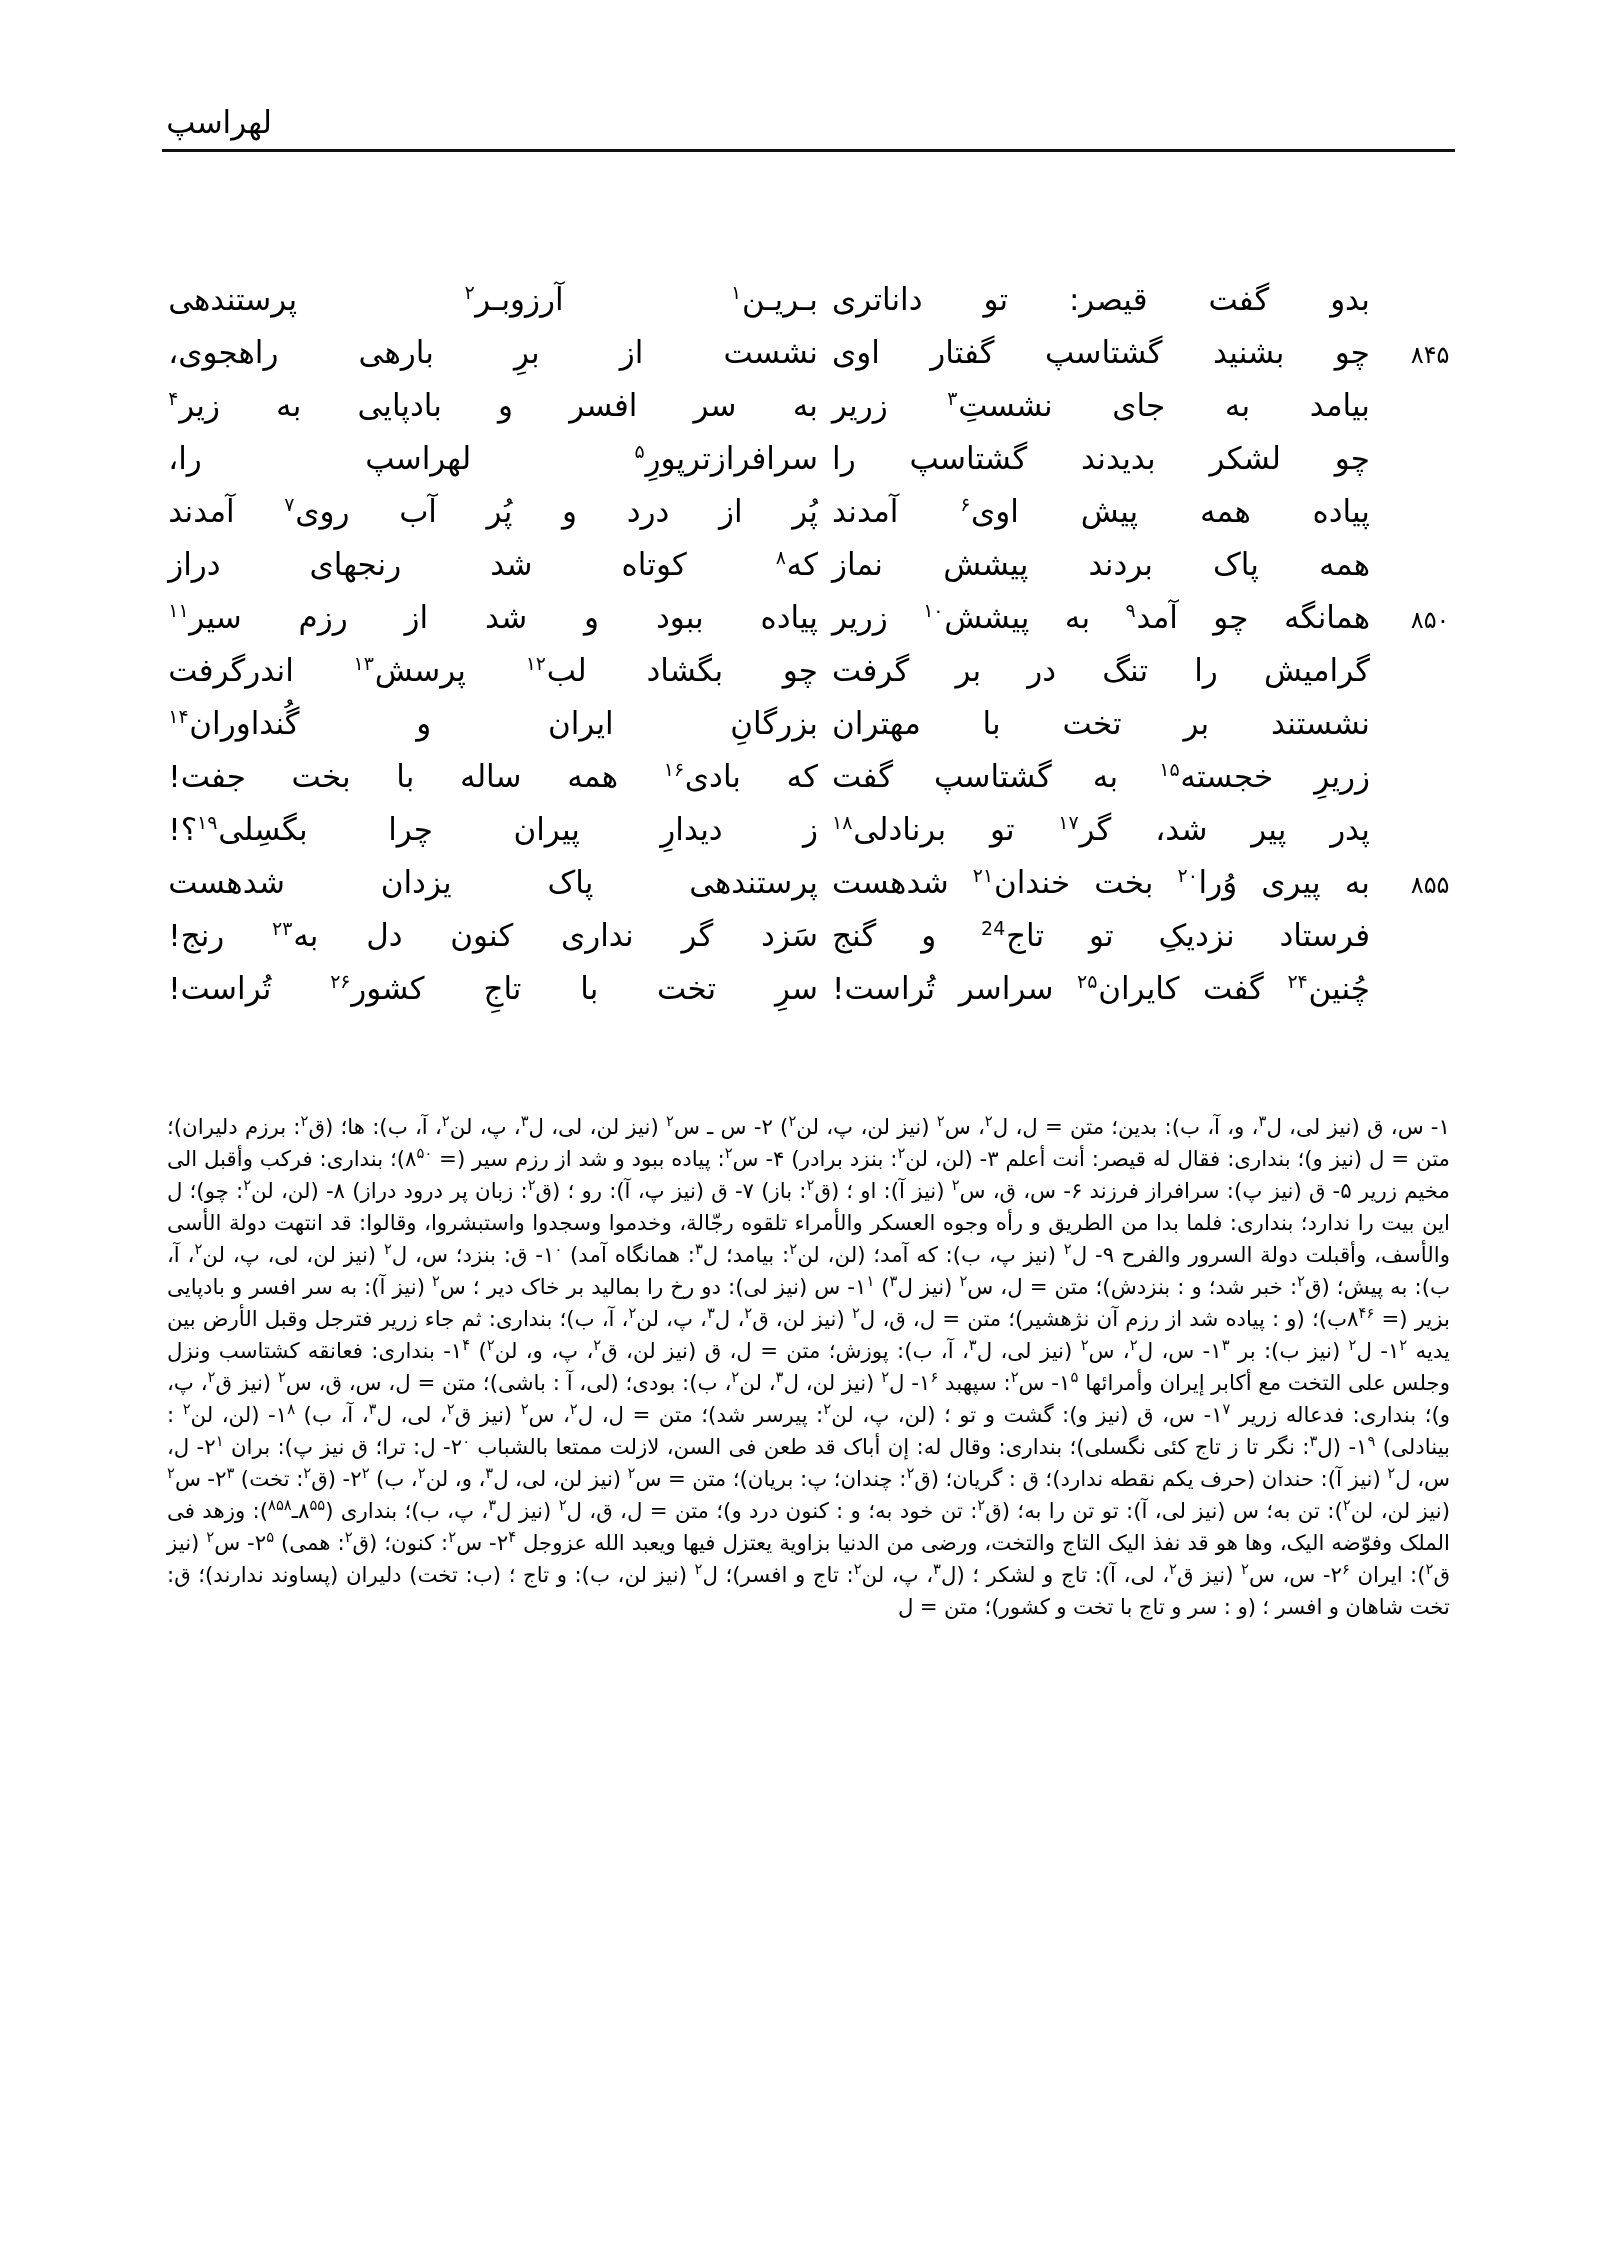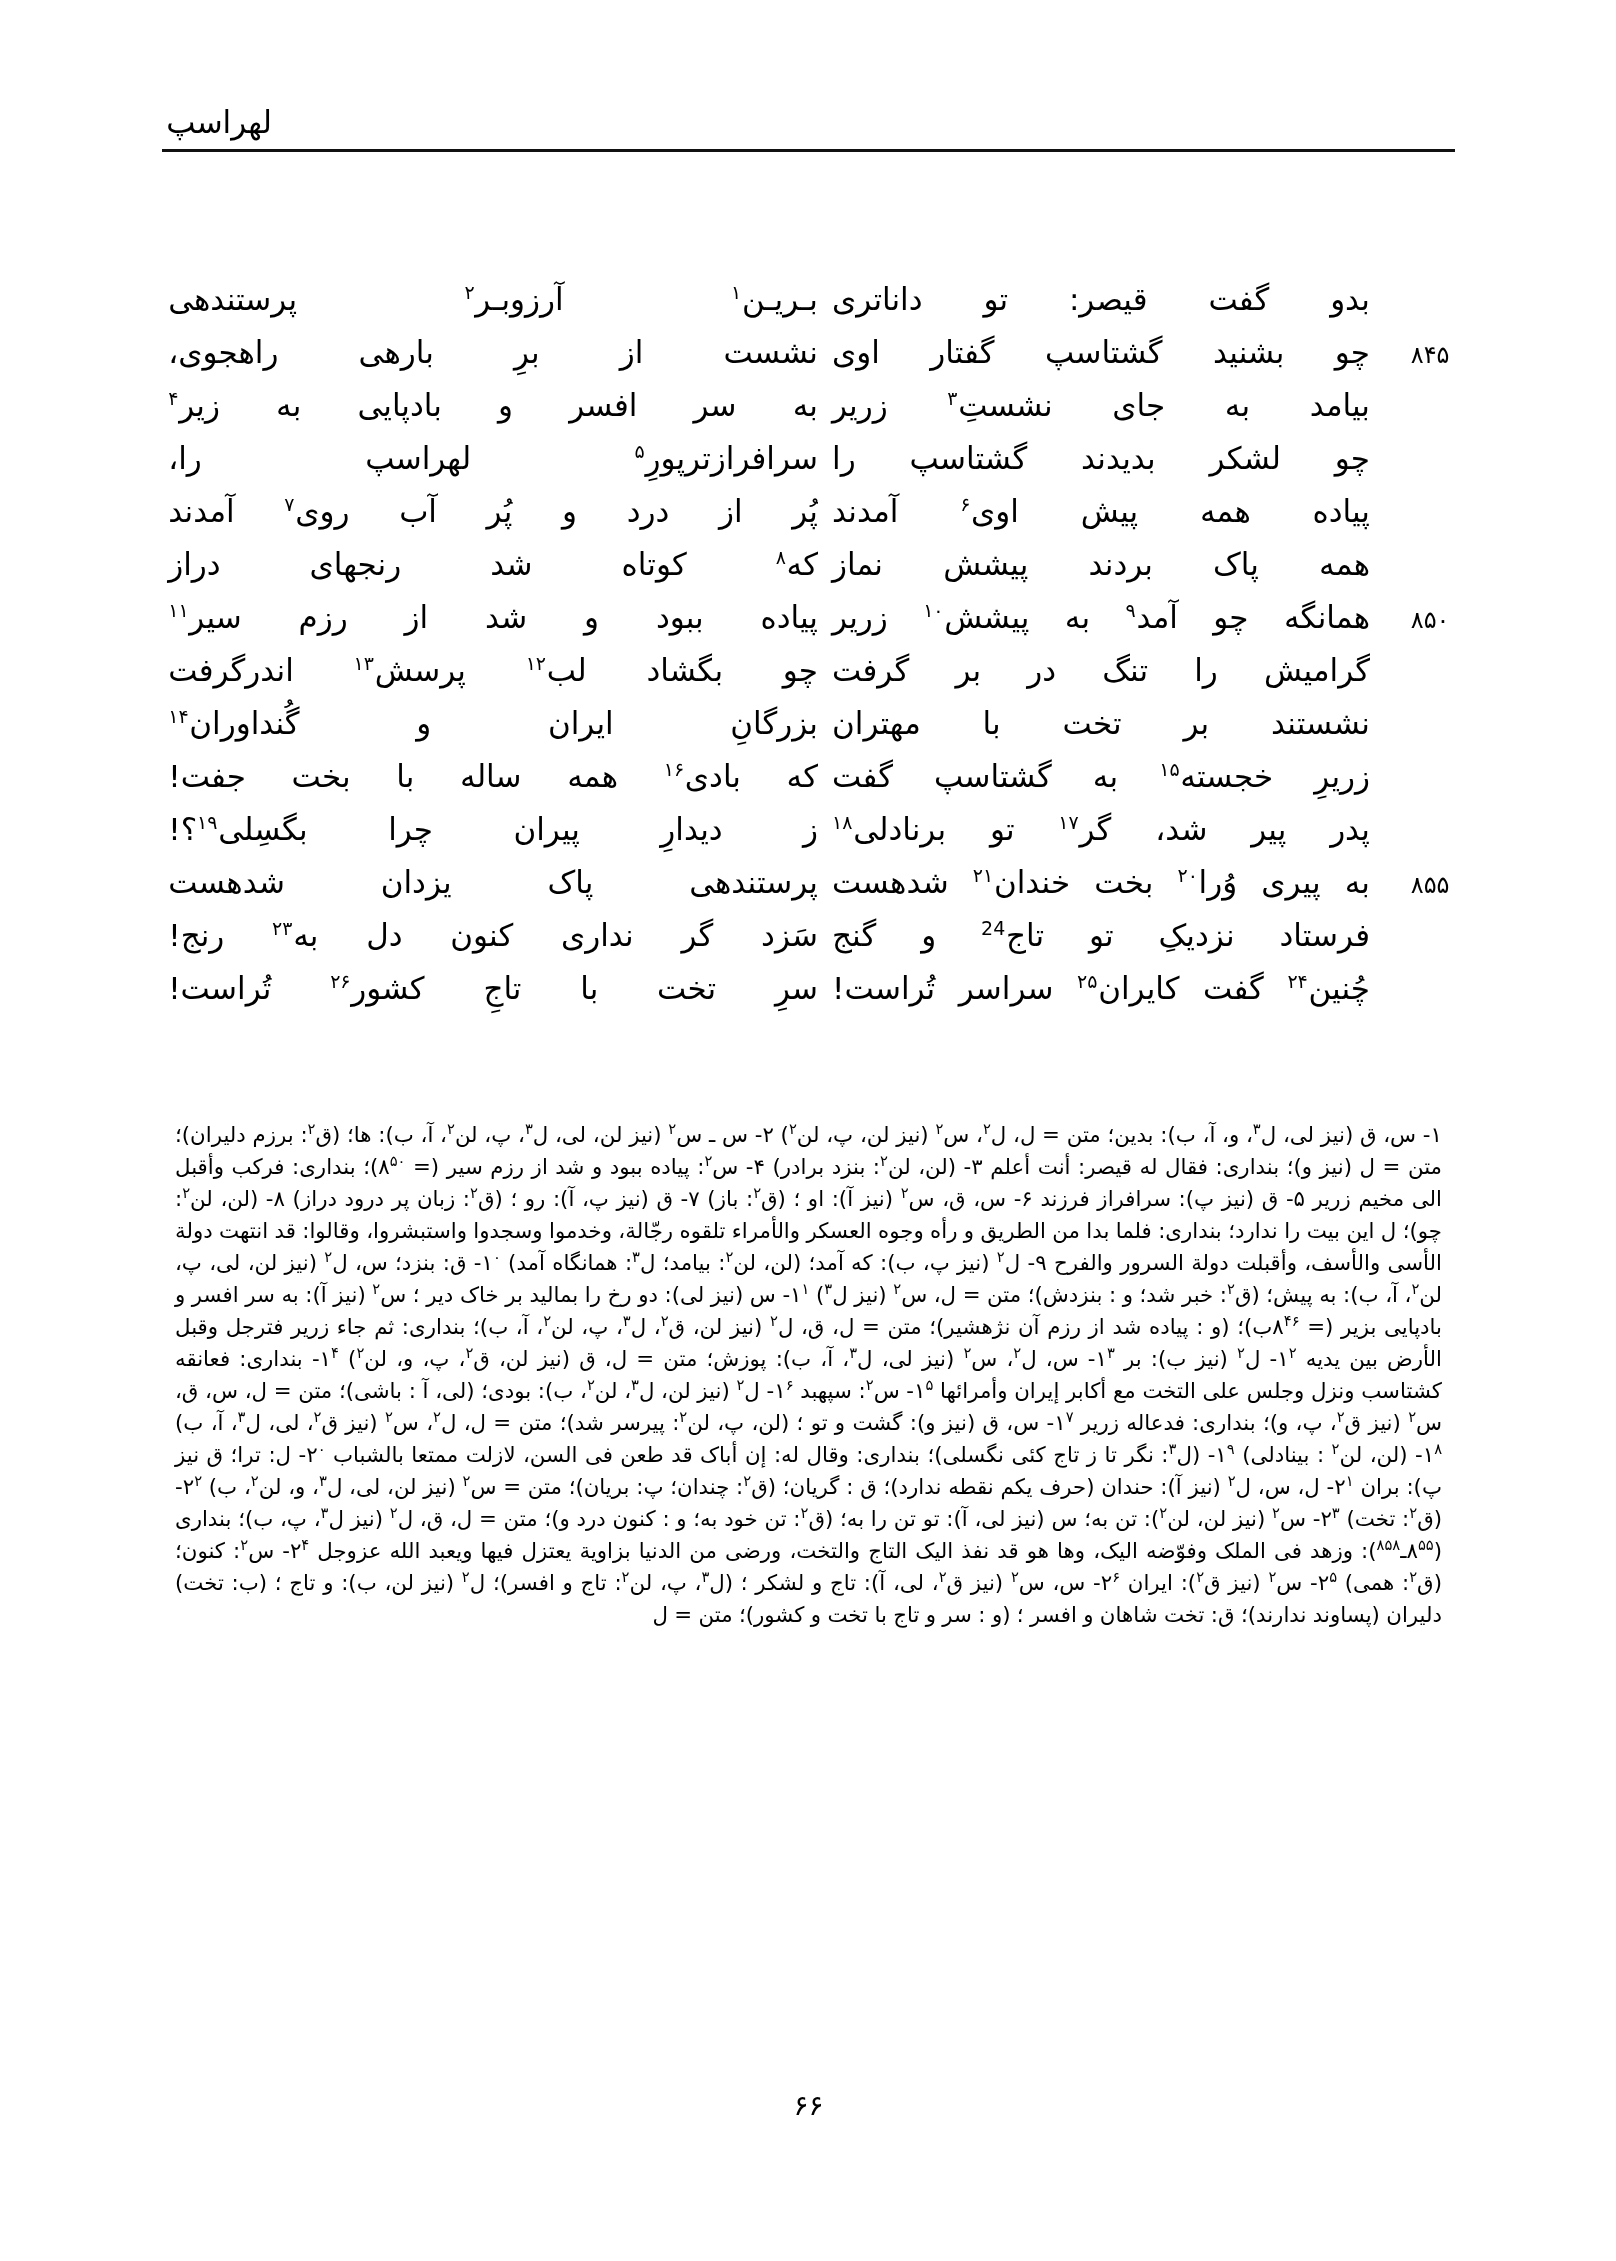--- a/index.html
+++ b/index.html
@@ -108,21 +108,21 @@
     left: 159px;
     direction: rtl;
     text-align: justify;
     text-align-last: right;
     font-size: 21.3px;
     line-height: 32px;
     letter-spacing: -0.1px;
     word-spacing: -0.4px;
   }
   .apparatus p {
-    margin: 16px;
+    margin: 8px;
     padding: 0;
     text-align: justify;
     text-align-last: right;
   }
   .apparatus sup {
     font-size: 14.7px;
     vertical-align: super;
     line-height: 0;
   }
 
@@ -451,16 +451,15 @@
             <span>تُراست!</span>
           </span>
         </div>
       </div>
     </div>
 
   <div class="apparatus">
     <p>۱- س، ق (نیز لی، ل<sup>۳</sup>، و، آ، ب): بدین؛ متن = ل، ل<sup>۲</sup>، س<sup>۲</sup> (نیز لن، پ، لن<sup>۲</sup>) ۲- س ـ س<sup>۲</sup> (نیز لن، لی، ل<sup>۳</sup>، پ، لن<sup>۲</sup>، آ، ب): ها؛ (ق<sup>۲</sup>: برزم دلیران)؛ متن = ل (نیز و)؛ بنداری: فقال له قیصر: أنت أعلم  ۳- (لن، لن<sup>۲</sup>: بنزد برادر)  ۴- س<sup>۲</sup>: پیاده ببود و شد از رزم سیر (= ۸<sup>۵۰</sup>)؛ بنداری: فرکب وأقبل الی مخیم زریر  ۵- ق (نیز پ): سرافراز فرزند  ۶- س، ق، س<sup>۲</sup> (نیز آ): او ؛ (ق<sup>۲</sup>: باز)  ۷- ق (نیز پ، آ): رو ؛ (ق<sup>۲</sup>: زبان پر درود دراز)  ۸- (لن، لن<sup>۲</sup>: چو)؛ ل این بیت را ندارد؛ بنداری: فلما بدا من الطریق و رأه وجوه العسکر والأمراء تلقوه رجّالة، وخدموا وسجدوا واستبشروا، وقالوا: قد انتهت دولة الأسی والأسف، وأقبلت دولة السرور والفرح  ۹- ل<sup>۲</sup> (نیز پ، ب): که آمد؛ (لن، لن<sup>۲</sup>: بیامد؛ ل<sup>۳</sup>: همانگاه آمد)  ۱<sup>۰</sup>- ق: بنزد؛ س، ل<sup>۲</sup> (نیز لن، لی، پ، لن<sup>۲</sup>، آ، ب): به پیش؛ (ق<sup>۲</sup>: خبر شد؛ و : بنزدش)؛ متن = ل، س<sup>۲</sup> (نیز ل<sup>۳</sup>)  ۱<sup>۱</sup>- س (نیز لی): دو رخ را بمالید بر خاک دیر ؛ س<sup>۲</sup> (نیز آ): به سر افسر و بادپایی بزیر (= ۸<sup>۴۶</sup>ب)؛ (و : پیاده شد از رزم آن نژهشیر)؛ متن = ل، ق، ل<sup>۲</sup> (نیز لن، ق<sup>۲</sup>، ل<sup>۳</sup>، پ، لن<sup>۲</sup>، آ، ب)؛ بنداری: ثم جاء زریر فترجل وقبل الأرض بین یدیه  ۱<sup>۲</sup>- ل<sup>۲</sup> (نیز ب): بر  ۱<sup>۳</sup>- س، ل<sup>۲</sup>، س<sup>۲</sup> (نیز لی، ل<sup>۳</sup>، آ، ب): پوزش؛ متن = ل، ق (نیز لن، ق<sup>۲</sup>، پ، و، لن<sup>۲</sup>) ۱<sup>۴</sup>- بنداری: فعانقه کشتاسب ونزل وجلس علی التخت مع أکابر إیران وأمرائها  ۱<sup>۵</sup>- س<sup>۲</sup>: سپهبد  ۱<sup>۶</sup>- ل<sup>۲</sup> (نیز لن، ل<sup>۳</sup>، لن<sup>۲</sup>، ب): بودی؛ (لی، آ : باشی)؛ متن = ل، س، ق، س<sup>۲</sup> (نیز ق<sup>۲</sup>، پ، و)؛ بنداری: فدعاله زریر  ۱<sup>۷</sup>- س، ق (نیز و): گشت و تو ؛ (لن، پ، لن<sup>۲</sup>: پیرسر شد)؛ متن = ل، ل<sup>۲</sup>، س<sup>۲</sup> (نیز ق<sup>۲</sup>، لی، ل<sup>۳</sup>، آ، ب)  ۱<sup>۸</sup>- (لن، لن<sup>۲</sup> : بینادلی)  ۱<sup>۹</sup>- (ل<sup>۳</sup>: نگر تا ز تاج کئی نگسلی)؛ بنداری: وقال له: إن أباک قد طعن فی السن، لازلت ممتعا بالشباب  ۲<sup>۰</sup>- ل: ترا؛ ق نیز پ): بران  ۲<sup>۱</sup>- ل، س، ل<sup>۲</sup> (نیز آ): حندان (حرف یکم نقطه ندارد)؛ ق : گریان؛ (ق<sup>۲</sup>: چندان؛ پ: بریان)؛ متن = س<sup>۲</sup> (نیز لن، لی، ل<sup>۳</sup>، و، لن<sup>۲</sup>، ب)  ۲<sup>۲</sup>- (ق<sup>۲</sup>: تخت)  ۲<sup>۳</sup>- س<sup>۲</sup> (نیز لن، لن<sup>۲</sup>): تن به؛ س (نیز لی، آ): تو تن را به؛ (ق<sup>۲</sup>: تن خود به؛ و : کنون درد و)؛ متن = ل، ق، ل<sup>۲</sup> (نیز ل<sup>۳</sup>، پ، ب)؛ بنداری (۸<sup>۵۵</sup>ـ<sup>۸۵۸</sup>): وزهد فی الملک وفوّضه الیک، وها هو قد نفذ الیک التاج والتخت، ورضی من الدنیا بزاویة یعتزل فیها ویعبد الله عزوجل  ۲<sup>۴</sup>- س<sup>۲</sup>: کنون؛ (ق<sup>۲</sup>: همی)  ۲<sup>۵</sup>- س<sup>۲</sup> (نیز ق<sup>۲</sup>): ایران  ۲<sup>۶</sup>- س، س<sup>۲</sup> (نیز ق<sup>۲</sup>، لی، آ): تاج و لشکر ؛ (ل<sup>۳</sup>، پ، لن<sup>۲</sup>: تاج و افسر)؛ ل<sup>۲</sup> (نیز لن، ب): و تاج ؛ (ب: تخت) دلیران (پساوند ندارند)؛ ق: تخت شاهان و افسر ؛ (و : سر و تاج با تخت و کشور)؛ متن = ل</p>
   </div>
 
-  <div class="folio">۶۶</div>
 
 </div>
 
 
 </body></html>

